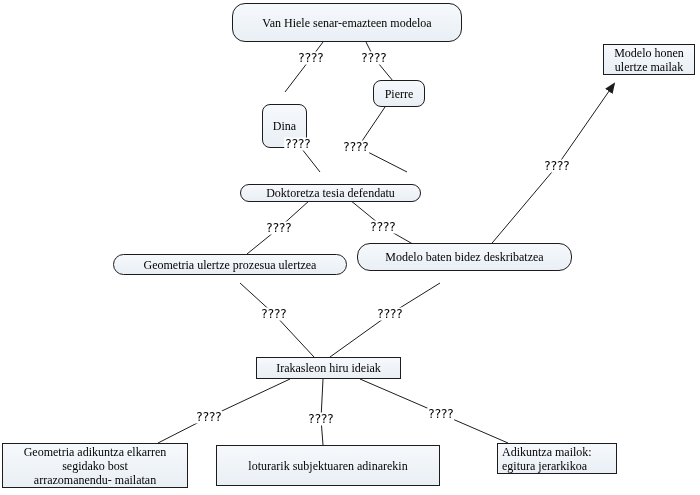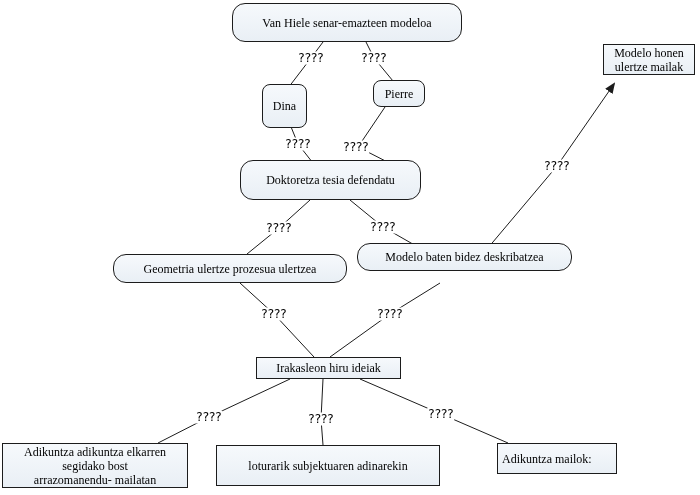--- a/index.html
+++ b/index.html
@@ -49,61 +49,62 @@
     <polyline points="440,283 390,314 330,357" fill="none" stroke="#1c1c1c" stroke-width="1"></polyline>
     <polyline points="290,379 209,417 158,443" fill="none" stroke="#1c1c1c" stroke-width="1"></polyline>
     <polyline points="323,379 321,419 323,445" fill="none" stroke="#1c1c1c" stroke-width="1"></polyline>
     <polyline points="360,379 441,414 508,443" fill="none" stroke="#1c1c1c" stroke-width="1"></polyline>
   </svg>
 
   <div class="node big-round" style="left:232px;top:3px;width:230px;height:39px;">
     <div class="nline">Van Hiele senar-emazteen modeloa</div>
   </div>
 
-  <div class="node round" style="left:262px;top:84px;width:45px;height:44px;">
+  <div class="node round" style="left:262px;top:104px;width:45px;height:44px;">
     <div class="nline">Dina</div>
   </div>
 
   <div class="node round" style="left:373px;top:80px;width:52px;height:27px;">
     <div class="nline">Pierre</div>
   </div>
 
-  <div class="node big-round" style="left:240px;top:160px;width:181px;height:40px;">
+  <div class="node big-round" style="left:240px;top:184px;width:181px;height:18px;">
     <div class="nline">Doktoretza tesia defendatu</div>
   </div>
 
-  <div class="node big-round" style="left:113px;top:254px;width:234px;height:29px;">
+  <div class="node big-round" style="left:113px;top:254px;width:234px;height:21px;">
     <div class="nline">Geometria ulertze prozesua ulertzea</div>
   </div>
 
   <div class="node big-round" style="left:357px;top:243px;width:215px;height:28px;">
     <div class="nline">Modelo baten bidez deskribatzea</div>
   </div>
 
   <div class="node rect" style="left:603px;top:44px;width:92px;height:31px;">
     <div class="nline">Modelo honen</div>
     <div class="nline">ulertze mailak</div>
   </div>
 
   <div class="node rect" style="left:256px;top:357px;width:145px;height:22px;">
     <div class="nline">Irakasleon hiru ideiak</div>
   </div>
 
   <div class="node rect" style="left:2px;top:443px;width:186px;height:45px;">
-    <div class="nline">Adikuntza adikuntza elkarren</div>
+    <div class="nline">Geometria adikuntza elkarren</div>
     <div class="nline">segidako bost</div>
     <div class="nline">arrazomanendu- mailatan</div>
   </div>
 
   <div class="node rect" style="left:216px;top:445px;width:224px;height:41px;">
     <div class="nline">loturarik subjektuaren adinarekin</div>
   </div>
 
   <div class="node rect left" style="left:497px;top:443px;width:120px;height:31px;text-align:center;">
     <div class="nline">Adikuntza mailok:</div>
+    <div class="nline">egitura jerarkikoa</div>
   </div>
 
   <div class="link-label" style="left:311px;top:58px;">????</div>
   <div class="link-label" style="left:374px;top:58px;">????</div>
   <div class="link-label" style="left:298px;top:144px;">????</div>
   <div class="link-label" style="left:356px;top:147px;">????</div>
   <div class="link-label" style="left:279px;top:228px;">????</div>
   <div class="link-label" style="left:383px;top:227px;">????</div>
   <div class="link-label" style="left:557px;top:166px;">????</div>
   <div class="link-label" style="left:274px;top:314px;">????</div>

